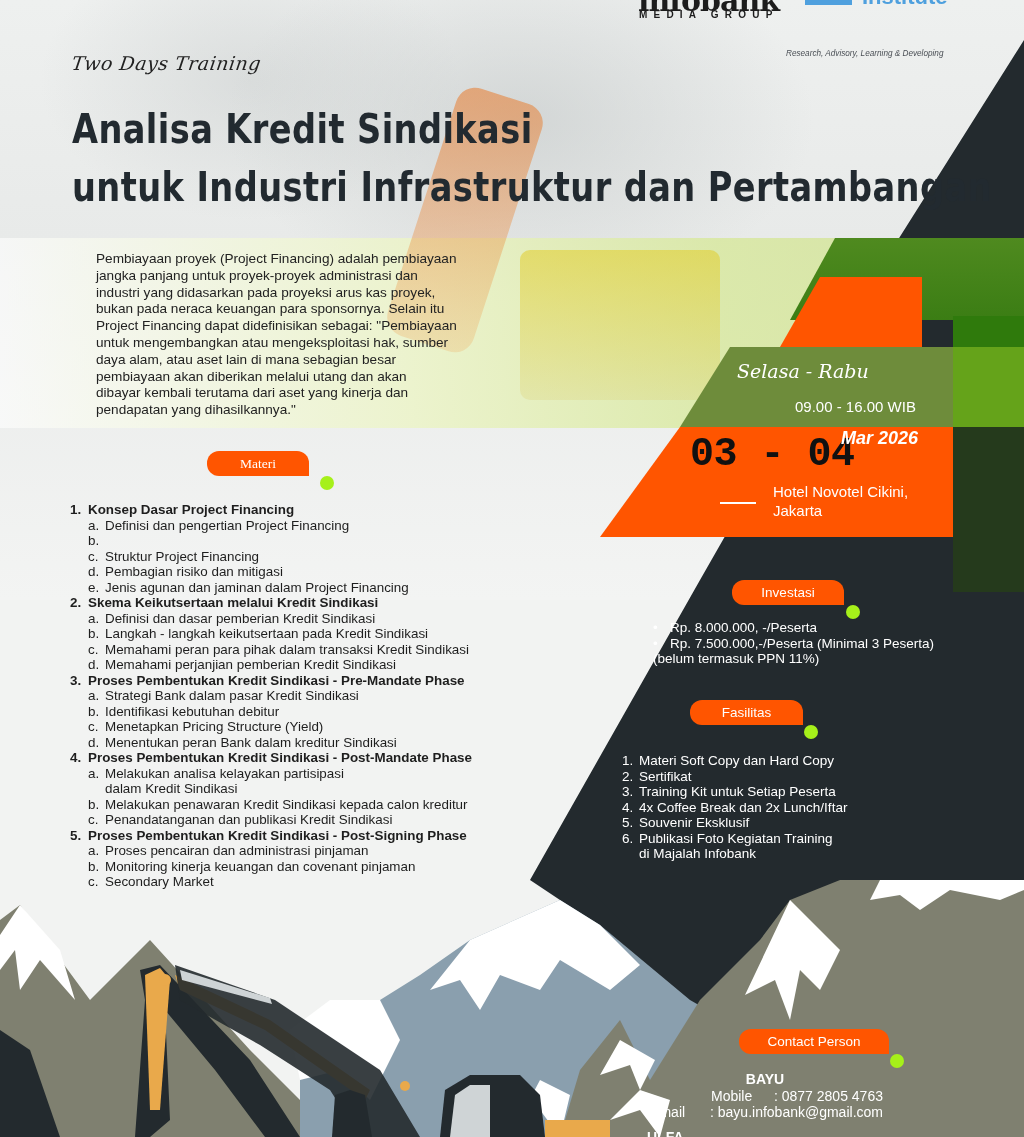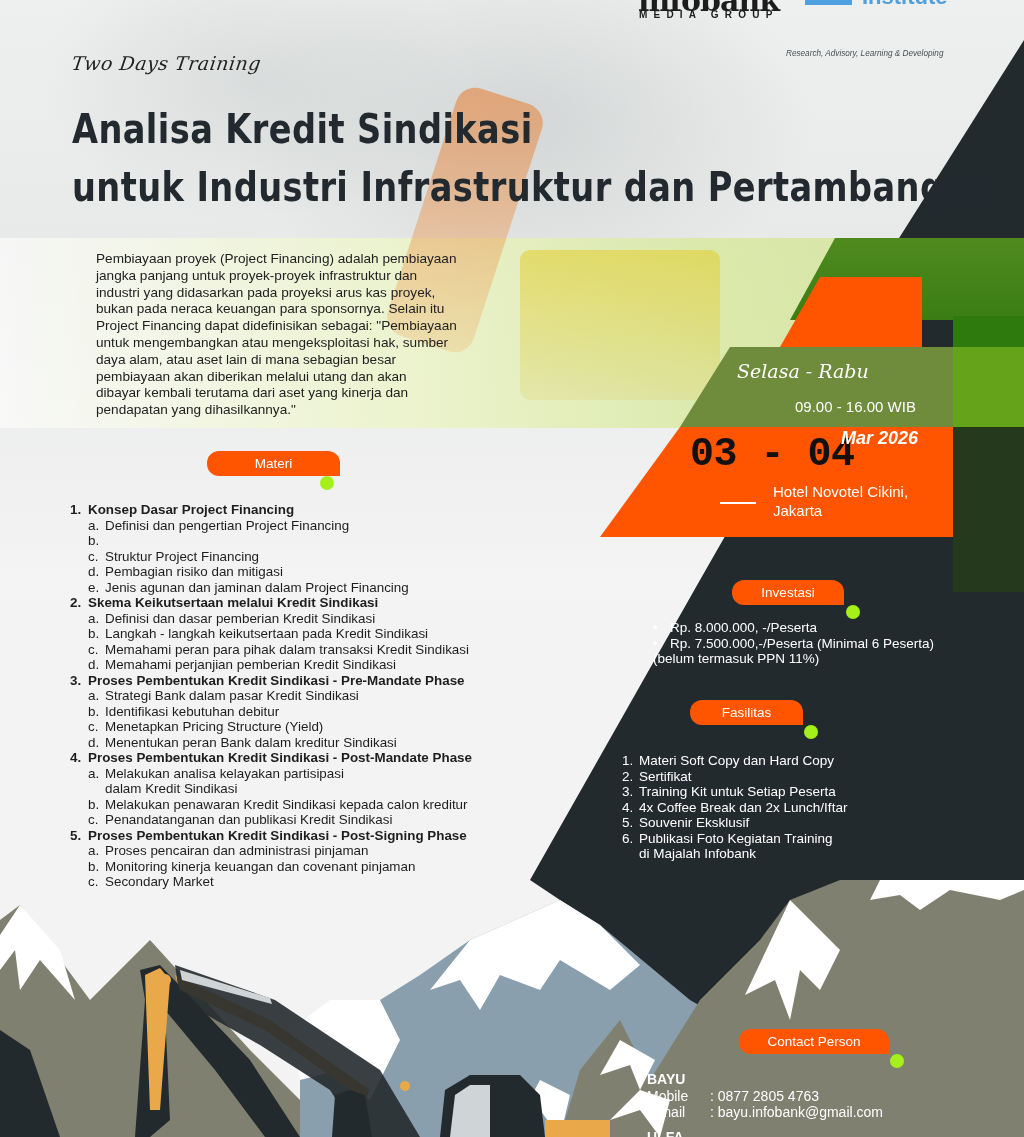--- a/index.html
+++ b/index.html
@@ -170,22 +170,22 @@
     position: absolute; left: 622px; top: 753px;
     font-family: "Liberation Sans", sans-serif; font-size: 13.5px; line-height: 15.5px; color: #fff;
   }
   .fasil-list .r { display: flex; }
   .fasil-list .r .n { width: 17px; }
 
   .contact {
     position: absolute; left: 647px; top: 1071px;
     font-family: "Liberation Sans", sans-serif; font-size: 14px; line-height: 16.5px; color: #fff;
   }
-  .contact .name { font-weight: 700; }
-  .contact .row { display: flex; }
+  .contact .name { font-weight: 700; text-align: center; }
+  .contact .row { display: flex; justify-content: flex-end; }
   .contact .row .k { width: 63px; }
   .contact .next-name { font-weight: 700; margin-top: 8px; height: 8px; overflow: hidden; }
 </style>
 </head>
 <body>
 
 <div class="bg-layer">
   <div class="bg-fog"></div>
   <div class="bg-greenband"></div>
   <div class="excavator-ghost-arm"></div>
@@ -237,42 +237,42 @@
 <div class="logo-tagline">Research, Advisory, Learning &amp; Developing</div>
 
 <div class="kicker script">Two Days Training</div>
 <div class="title">
   <div>Analisa Kredit Sindikasi</div>
   <div>untuk Industri Infrastruktur dan Pertambangan</div>
 </div>
 
 <div class="intro">
   <div>Pembiayaan proyek (Project Financing) adalah pembiayaan</div>
-  <div>jangka panjang untuk proyek-proyek infrastruktur dan</div>
+  <div>jangka panjang untuk proyek-proyek administrasi dan</div>
   <div>industri yang didasarkan pada proyeksi arus kas proyek,</div>
   <div>bukan pada neraca keuangan para sponsornya.  Selain itu</div>
   <div>Project Financing dapat didefinisikan sebagai: "Pembiayaan</div>
   <div>untuk mengembangkan atau mengeksploitasi hak, sumber</div>
   <div>daya alam, atau aset lain di mana sebagian besar</div>
   <div>pembiayaan akan diberikan melalui utang dan akan</div>
   <div>dibayar kembali terutama dari aset yang kinerja dan</div>
   <div>pendapatan yang dihasilkannya."</div>
 </div>
 
 <div class="schedule-days script">Selasa - Rabu</div>
 <div class="schedule-time">09.00 - 16.00 WIB</div>
 <div class="date-big">03 - 04</div>
 <div class="date-month">Mar 2026</div>
 <div class="venue-line"></div>
 <div class="venue">
   <div>Hotel Novotel Cikini,</div>
   <div>Jakarta</div>
 </div>
 
-<div class="pill" style="left:207px; top:451px; width:133px;">Materi</div>
+<div class="pill" style="left:207px; top:451px; width:102px;font-family:Liberation Serif, serif;">Materi</div>
 <div class="dot" style="left:320px; top:476px;"></div>
 
 <div class="materi-list">
   <div class="sec">
       <span class="num">1.</span>
       <span>Konsep Dasar Project Financing</span>
     </div>
   <div class="sub">
       <span class="let">a.</span>
       <span>Definisi dan pengertian Project Financing</span>
@@ -376,21 +376,21 @@
 
 <div class="pill" style="left:732px; top:580px; width:112px;">Investasi</div>
 <div class="dot" style="left:846px; top:605px;"></div>
 <div class="invest-list">
   <div class="b">
       <span class="dotc">•</span>
       <span>Rp. 8.000.000, -/Peserta</span>
     </div>
   <div class="b">
       <span class="dotc">•</span>
-      <span>Rp. 7.500.000,-/Peserta (Minimal 6 Peserta)</span>
+      <span>Rp. 7.500.000,-/Peserta (Minimal 3 Peserta)</span>
     </div>
   <div>(belum termasuk PPN 11%)</div>
 </div>
 
 <div class="pill" style="left:690px; top:700px; width:113px;">Fasilitas</div>
 <div class="dot" style="left:804px; top:725px;"></div>
 <div class="fasil-list">
   <div class="r">
       <span class="n">1.</span>
       <span>Materi Soft Copy dan Hard Copy</span>

